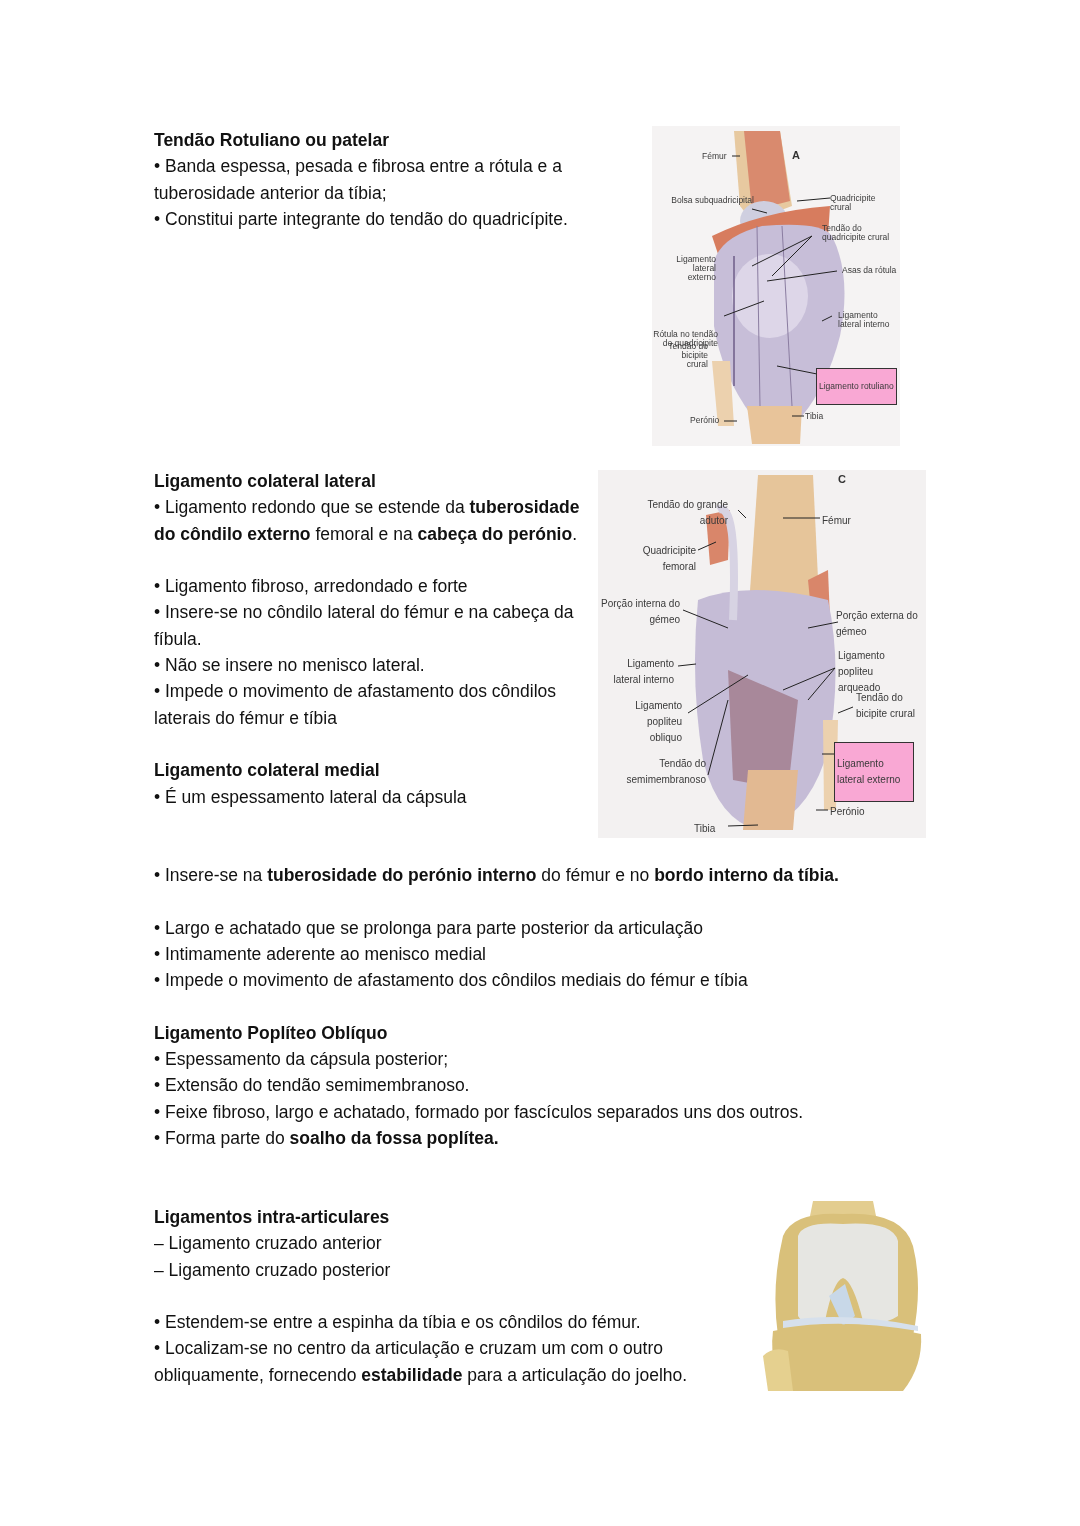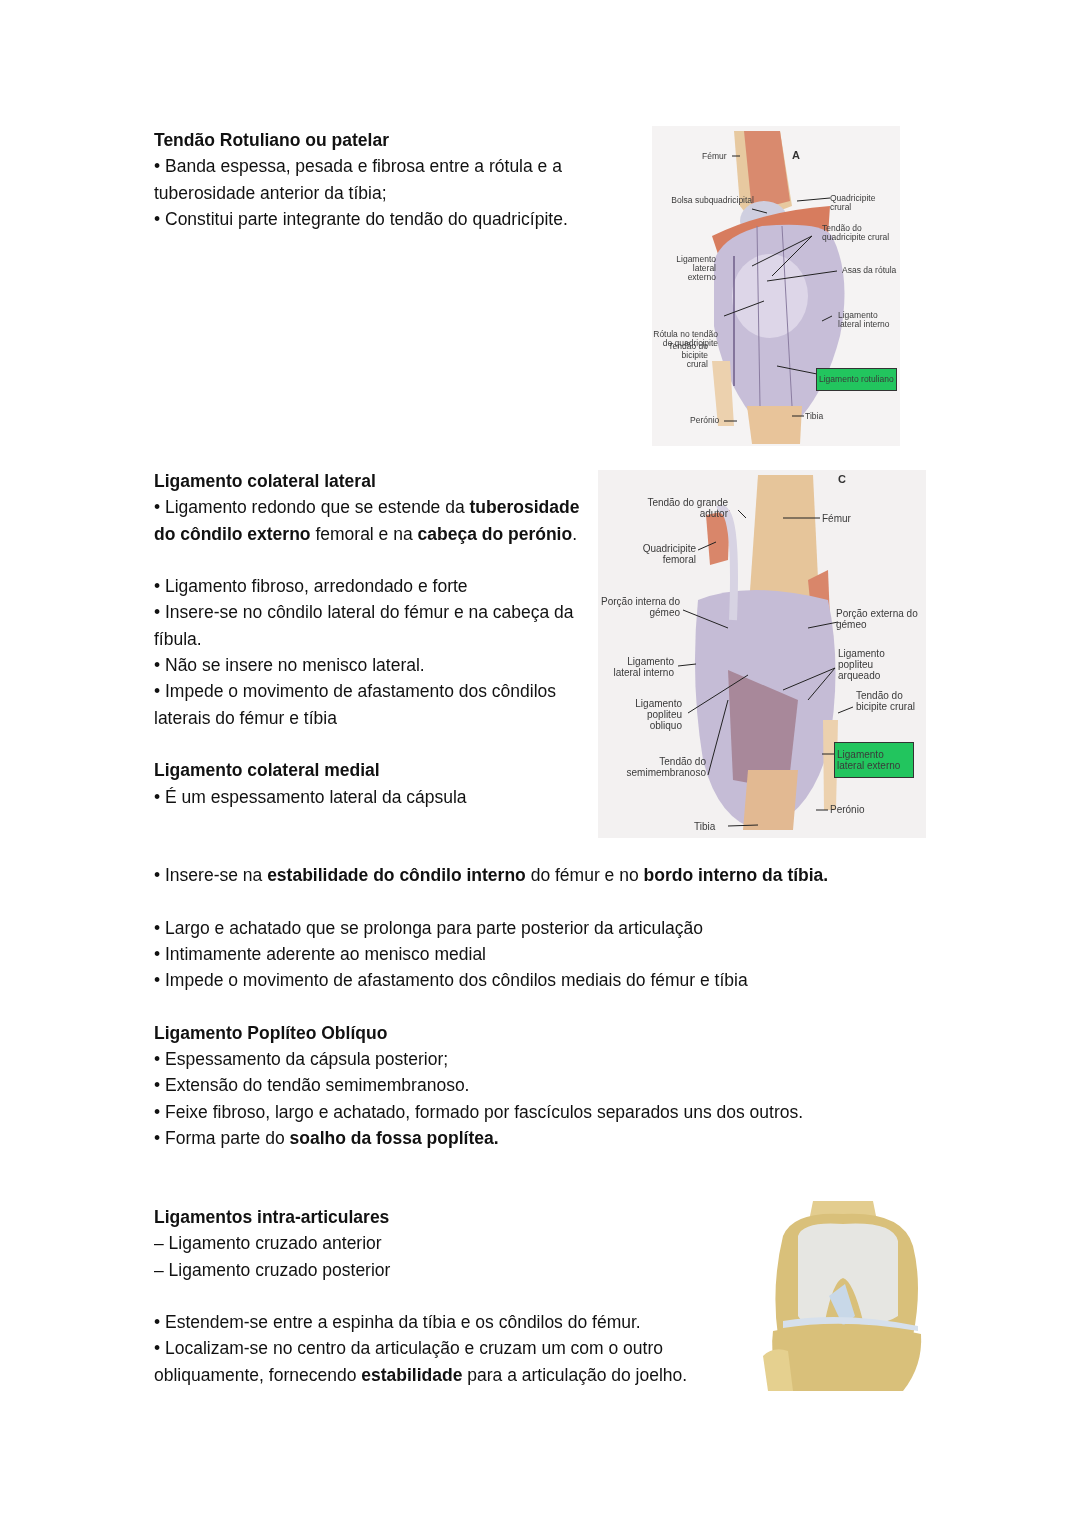--- a/index.html
+++ b/index.html
@@ -11,23 +11,23 @@
     .txt { position: absolute; left: 154px; font-size: 17.5px; line-height: 26.3px; color: #111; }
     .txt p { margin: 0; }
     .txt .h { font-weight: bold; }
     .txt b { font-weight: bold; }
     .gap { height: 26.3px; }
 
     .fig { position: absolute; overflow: hidden; background: #f6f4f4; }
     .fig svg { position: absolute; left: 0; top: 0; }
     .lbl { position: absolute; font-size: 8.5px; line-height: 9px; color: #3a3a3a; white-space: nowrap; }
     .lbl.r { text-align: right; }
-    .lbl.box { border: 1px solid #333; padding: 6px 2px; background: #22c55e; }
+    .lbl.box { border: 1px solid #333; padding: 13px 2px; background: #f9a8d4; }
     .lbl.big { font-size: 11px; font-weight: bold; color: #333; }
-    .lbl.c { font-size: 10px; line-height: 11px; }
+    .lbl.c { font-size: 10px; line-height: 16px; }
   </style>
 </head>
 <body>
 
 <div class="txt" style="top:127px; width:470px;">
   <p class="h">Tendão Rotuliano ou patelar</p>
   <p>• Banda espessa, pesada e fibrosa entre a rótula e a tuberosidade anterior da tíbia;</p>
   <p>• Constitui parte integrante do tendão do quadricípite.</p>
 </div>
 
@@ -121,21 +121,21 @@
   <span class="lbl c" style="left:240px; top:178px; width:70px; white-space:normal;">Ligamento popliteu arqueado</span>
   <span class="lbl c r" style="left:20px; top:228px; width:64px; white-space:normal;">Ligamento popliteu obliquo</span>
   <span class="lbl c" style="left:258px; top:220px; width:62px; white-space:normal;">Tendão do bicipite crural</span>
   <span class="lbl c r" style="left:10px; top:286px; width:98px; white-space:normal;">Tendão do semimembranoso</span>
   <span class="lbl c box" style="left:236px; top:272px; width:74px; white-space:normal;">Ligamento lateral externo</span>
   <span class="lbl c" style="left:232px; top:334px;">Perónio</span>
   <span class="lbl c r" style="left:96px; top:351px;">Tibia</span>
 </div>
 
 <div class="txt" style="top:862px; width:760px;">
-  <p><span>• Insere-se na </span><b>estabilidade do côndilo interno</b><span> do fémur e no </span><b>bordo interno da tíbia.</b></p>
+  <p><span>• Insere-se na </span><b>tuberosidade do perónio interno</b><span> do fémur e no </span><b>bordo interno da tíbia.</b></p>
   <div class="gap"></div>
   <p>• Largo e achatado que se prolonga para parte posterior da articulação</p>
   <p>• Intimamente aderente ao menisco medial</p>
   <p>• Impede o movimento de afastamento dos côndilos mediais do fémur e tíbia</p>
   <div class="gap"></div>
   <p class="h">Ligamento Poplíteo Oblíquo</p>
   <p>• Espessamento da cápsula posterior;</p>
   <p>• Extensão do tendão semimembranoso.</p>
   <p>• Feixe fibroso, largo e achatado, formado por fascículos separados uns dos outros.</p>
   <p><span>• Forma parte do </span><b>soalho da fossa poplítea.</b></p>

